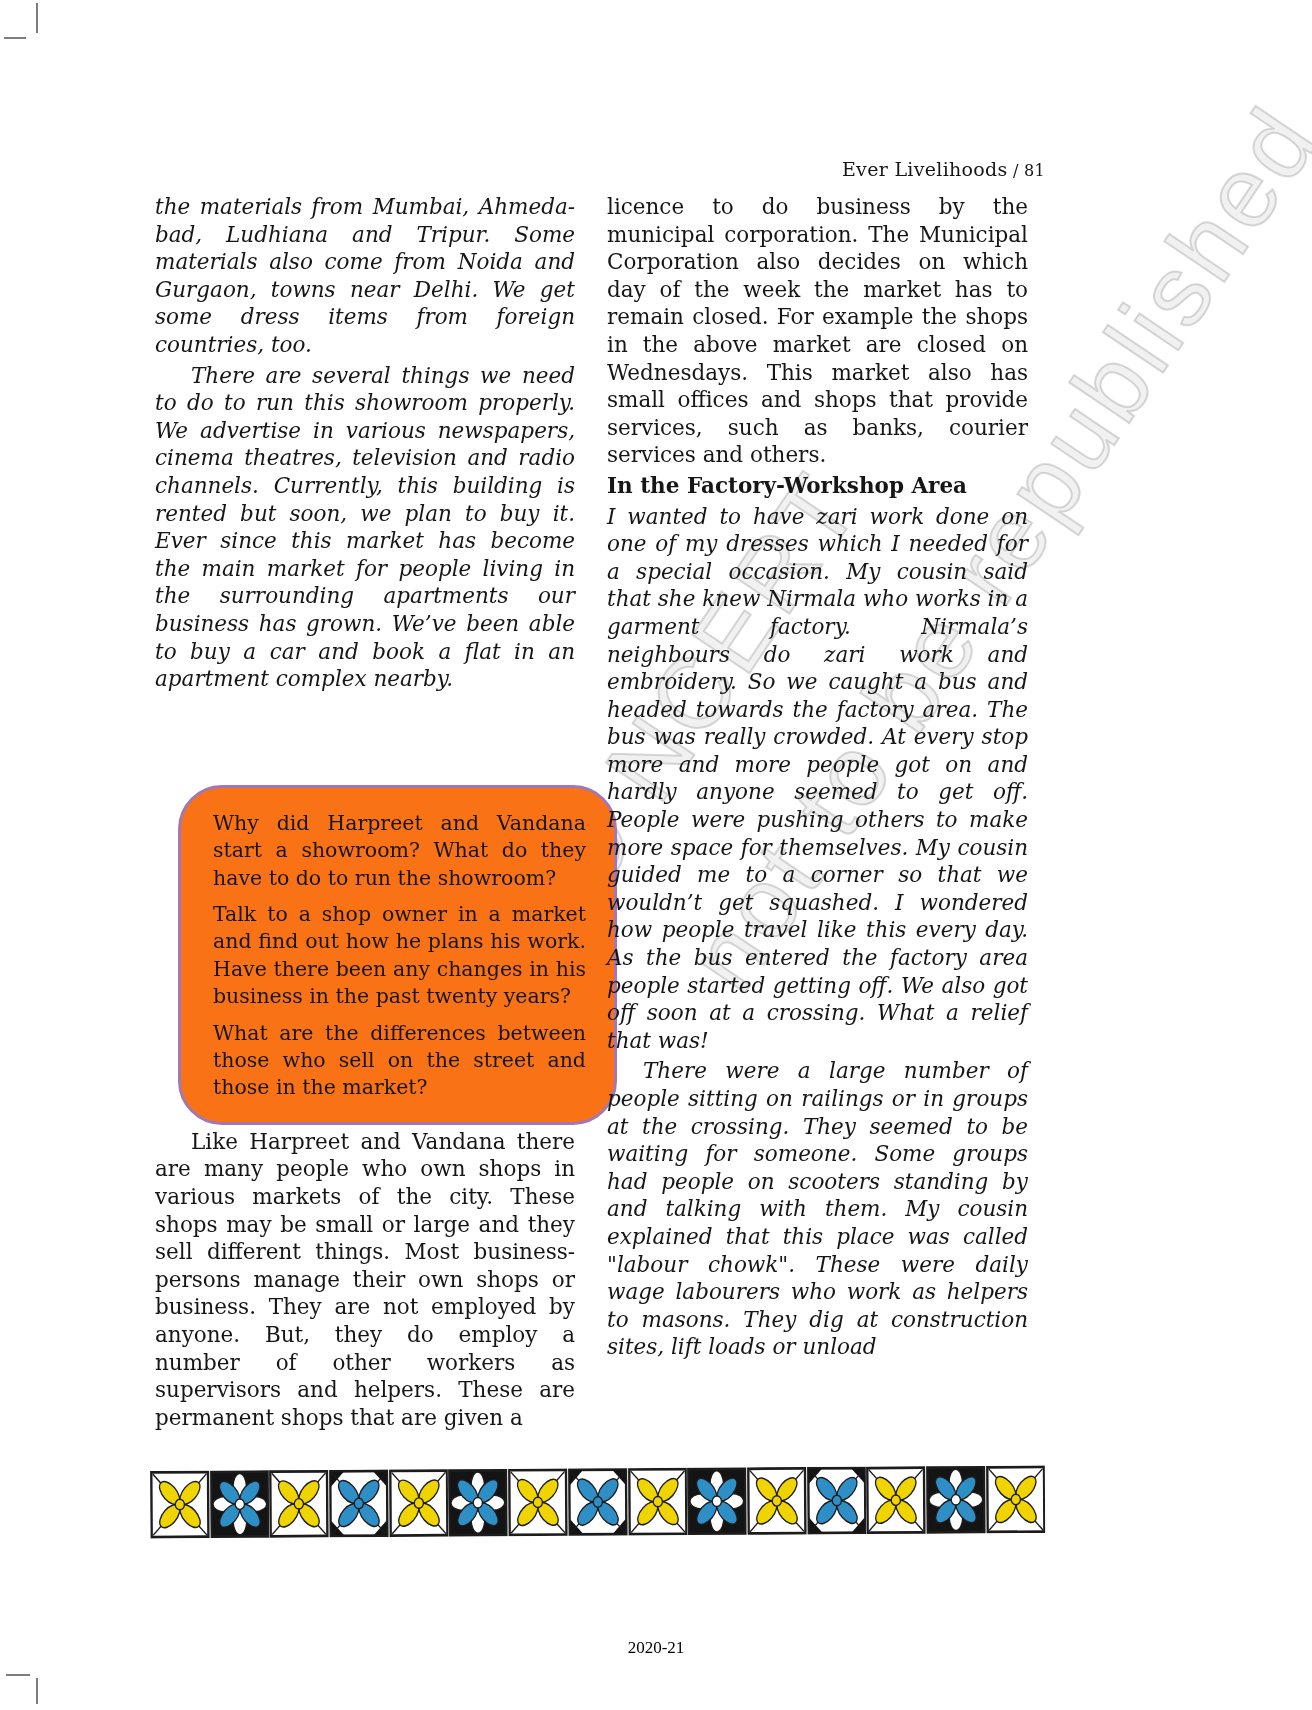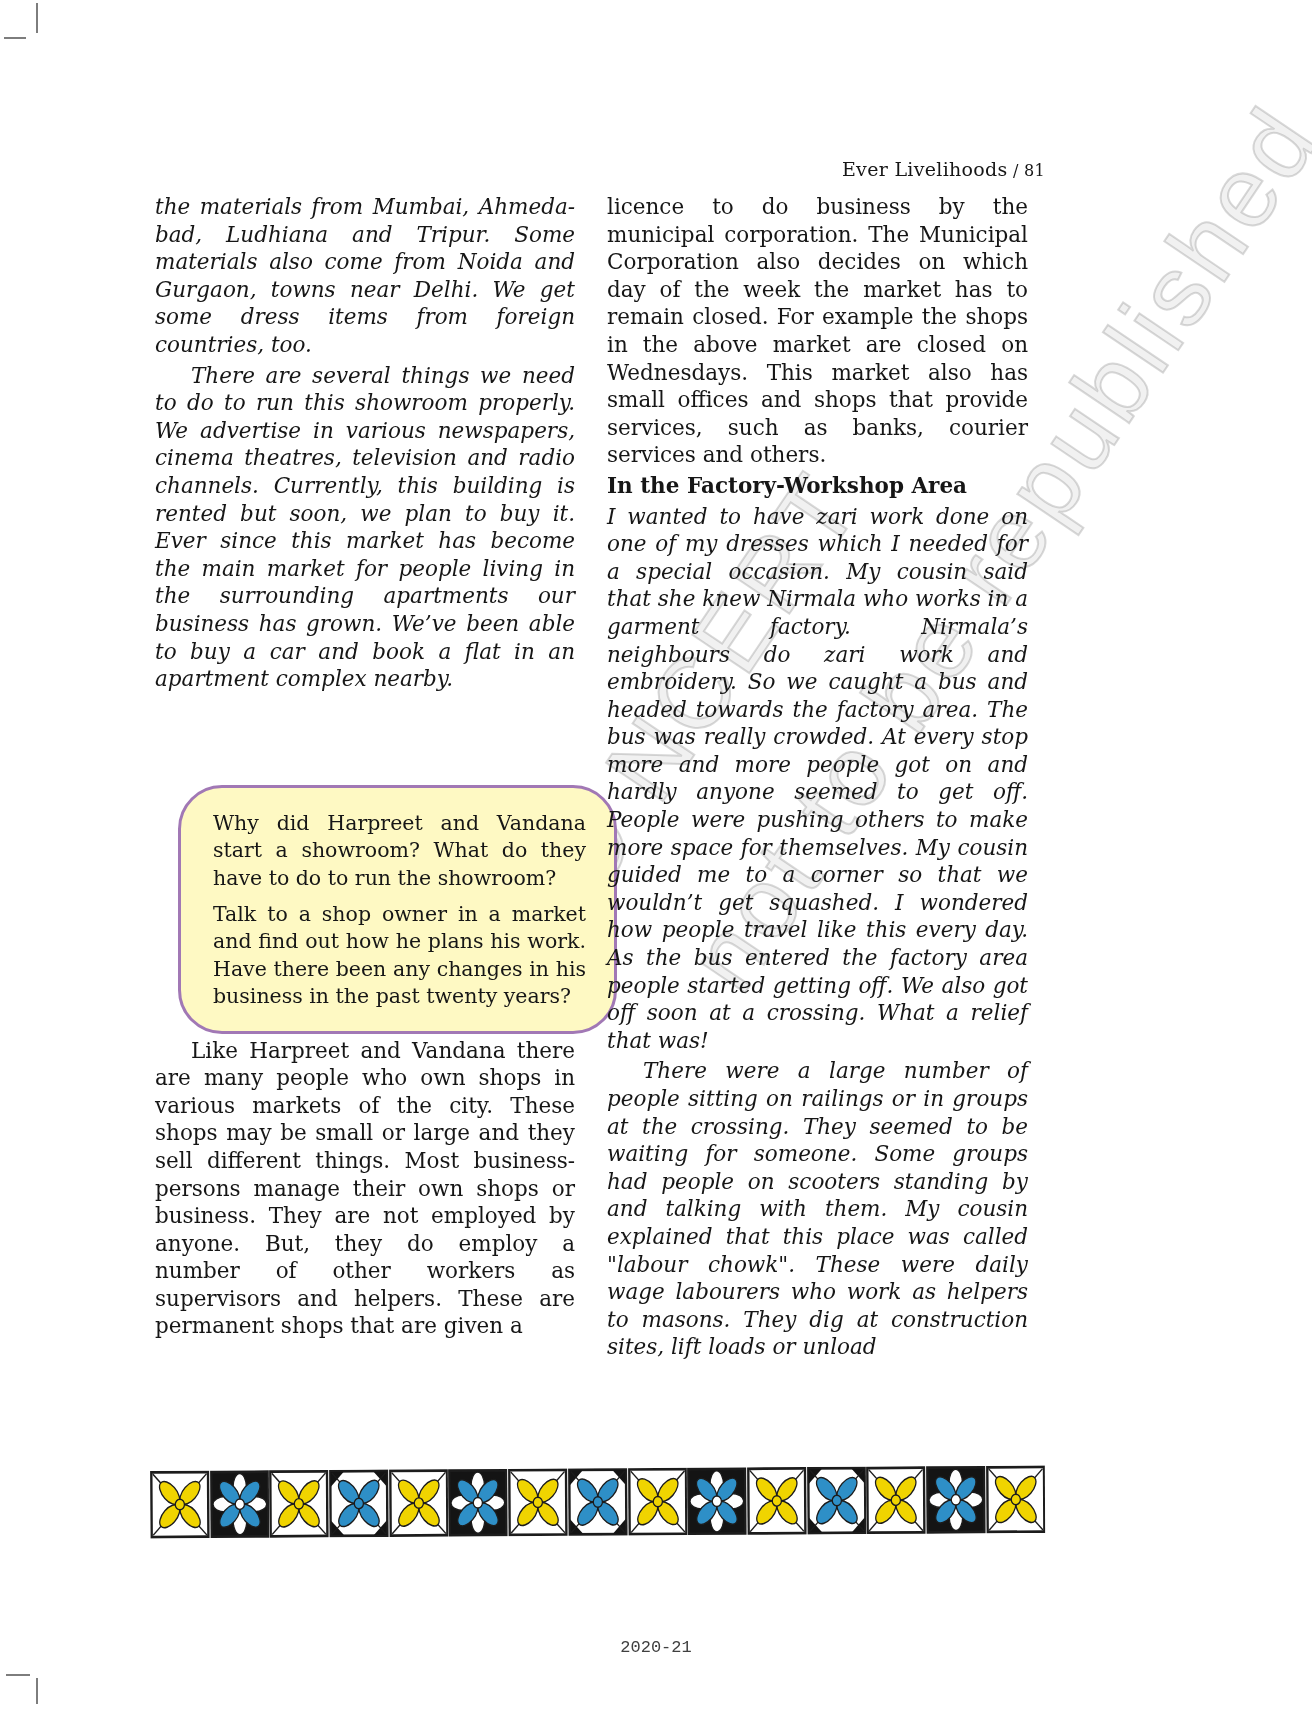--- a/index.html
+++ b/index.html
@@ -16,38 +16,38 @@
   .header-line .page-ref{font-size:16px;}
   .col{position:absolute;top:190px;}
   .col-left{left:152px;width:426px;}
   .col-right{left:604px;width:427px;}
   .col p{margin:3px;text-align:justify;font-size:21.5px;line-height:27.6px;}
   .ital{font-style:italic;}
   .indent{text-indent:36px;}
   .mt{margin-top:16px;}
   .activity-box{
     margin-top:92px;margin-left:26px;width:439px;box-sizing:border-box;
-    background:#fef9c3;border:3px solid #a178b5;border-radius:44px;
+    background:#f97316;border:3px solid #a178b5;border-radius:44px;
     padding:22px 28px 20px 32px;
   }
   .activity-box p{font-size:20.5px;line-height:27.4px;text-align:justify;margin:0 0 9px 0;}
   .activity-box p:last-child{margin-bottom:0;}
   .after-box{margin-top:38px;}
   .section-heading{
     margin:30px 0 12px 0;font-weight:bold;font-size:22.5px;line-height:28px;
     text-align:right;text-indent:0;
   }
   .tile-strip{
     position:absolute;left:150px;top:1468px;width:896px;height:68px;
     display:flex;transform:rotate(-0.35deg);
   }
   .tile-strip svg{display:block;}
   .footer-year{
     position:absolute;top:1638px;left:0;width:100%;text-align:center;
-    font-family:Liberation Mono, monospace;font-size:17px;color:#404040;
+    font-family:Liberation Serif, serif;font-size:17px;color:#000000;
   }
   .watermark{
     position:absolute;left:640px;top:930px;width:0;height:0;z-index:0;
     pointer-events:none;
   }
   .watermark-inner{
     transform:translate(-50%,-50%) rotate(-56deg);
     text-align:center;white-space:nowrap;
     font-family:"Liberation Sans","DejaVu Sans",sans-serif;
     font-size:100px;line-height:175px;letter-spacing:5px;
@@ -77,20 +77,21 @@
     <span>Ever Livelihoods</span><span class="page-ref"> / 81</span>
   </div>
 
   <div class="col col-left">
     <p class="ital">the materials from Mumbai, Ahmeda-bad, Ludhiana and Tripur. Some materials also come from Noida and Gurgaon, towns near Delhi. We get some dress items from foreign countries, too.</p>
     <p class="ital indent mt">There are several things we need to do to run this showroom properly. We advertise in various newspapers, cinema theatres, television and radio channels. Currently, this building is rented but soon, we plan to buy it. Ever since this market has become the main market for people living in the surrounding apartments our business has grown. We’ve been able to buy a car and book a flat in an apartment complex nearby.</p>
 
     <div class="activity-box">
       <p>Why did Harpreet and Vandana start a showroom?  What do they have to do to run the showroom?</p>
       <p>Talk to a shop owner in a market and find out how he plans his work. Have there been any changes in his business in the past twenty years?</p>
+      <p>What are the differences between those who sell on the street and those in the market?</p>
     </div>
 
     <p class="indent after-box">Like Harpreet and Vandana there are many people who own shops in various markets of the city. These shops may be small or large and they sell different things. Most business-persons manage their own shops or business. They are not employed by anyone. But, they do employ a number of other workers as supervisors and helpers. These are permanent shops that are given a</p>
   </div>
 
   <div class="col col-right">
     <p>licence to do business by the municipal corporation. The Municipal Corporation also decides on which day of the week the market has to remain closed. For example the shops in the above market are closed on Wednesdays. This market also has small offices and shops that provide services, such as banks, courier services and others.</p>
     <p class="section-heading">In the Factory-Workshop Area</p>
     <p class="ital">I wanted to have zari work done on one of my dresses which I needed for a special occasion. My cousin said that she knew Nirmala who works in a garment factory. Nirmala’s neighbours do zari work and embroidery. So we caught a bus and headed towards the factory area. The bus was really crowded. At every stop more and more people got on and hardly anyone seemed to get off. People were pushing others to make more space for themselves. My cousin guided me to a corner so that we wouldn’t get squashed. I wondered how people travel like this every day. As the bus entered the factory area people started getting off. We also got off soon at a crossing. What a relief that was!</p>
     <p class="ital indent mt">There were a large number of people sitting on railings or in groups at the crossing. They seemed to be waiting for someone. Some groups had people on scooters standing by and talking with them. My cousin explained that this place was called "labour chowk". These were daily wage labourers who work as helpers to masons. They dig at construction sites, lift loads or unload</p>

